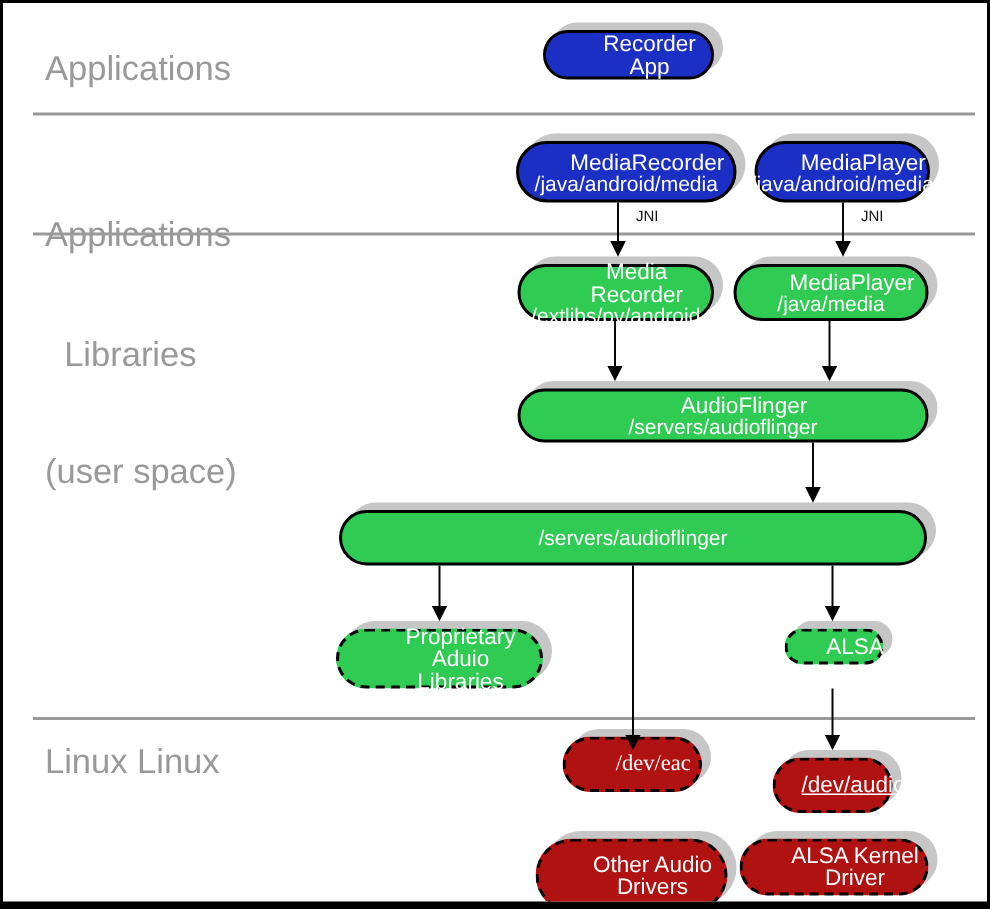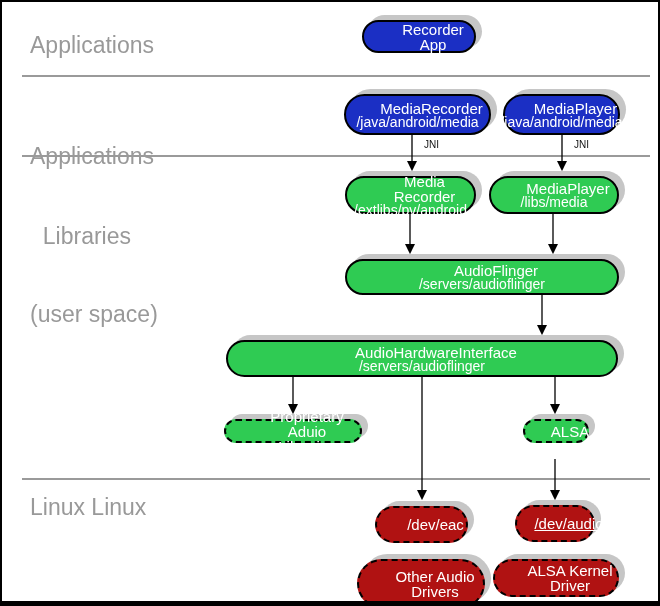--- a/index.html
+++ b/index.html
@@ -89,42 +89,41 @@
 
   <div class="jni-label" style="left:422px; top:137px;">JNI</div>
   <div class="jni-label" style="left:572px; top:137px;">JNI</div>
 
   <div class="node green" style="left:343px; top:174px; width:131px; height:38px;">
     <div class="title">Media Recorder</div>
     <div class="subtitle">/extlibs/pv/android</div>
   </div>
   <div class="node green" style="left:487px; top:174px; width:130px; height:38px;">
     <div class="title">MediaPlayer</div>
-    <div class="subtitle">/libs/media</div>
+    <div class="subtitle">/java/media</div>
   </div>
 
   <div class="node green" style="left:343px; top:257px; width:274px; height:36px;">
     <div class="title">AudioFlinger</div>
     <div class="subtitle">/servers/audioflinger</div>
   </div>
 
   <div class="node green" style="left:224px; top:338px; width:392px; height:37px;">
-    <div class="title">AudioHardwareInterface</div>
     <div class="subtitle">/servers/audioflinger</div>
   </div>
 
-  <div class="node green dashed" style="left:222px; top:417px; width:138px; height:24px;">
+  <div class="node green dashed" style="left:222px; top:417px; width:138px; height:40px;">
     <div class="title">Proprietary Aduio</div>
     <div class="title">Libraries</div>
   </div>
   <div class="node green dashed" style="left:521px; top:417px; width:66px; height:24px;">
     <div class="title">ALSA</div>
   </div>
 
-  <div class="node red dashed" style="left:373px; top:504px; width:93px; height:37px;">
+  <div class="node red dashed" style="left:373px; top:489px; width:93px; height:37px;font-family:Liberation Serif, serif;">
     <div class="title">/dev/eac</div>
   </div>
   <div class="node red dashed" style="left:513px; top:503px; width:80px; height:37px;text-decoration:underline;">
     <div class="title">/dev/audio</div>
   </div>
   <div class="node red dashed" style="left:355px; top:557px; width:128px; height:49px;">
     <div class="title">Other Audio Drivers</div>
   </div>
   <div class="node red dashed" style="left:491px; top:557px; width:126px; height:38px;justify-content:center;">
     <div class="title">ALSA Kernel Driver</div>

